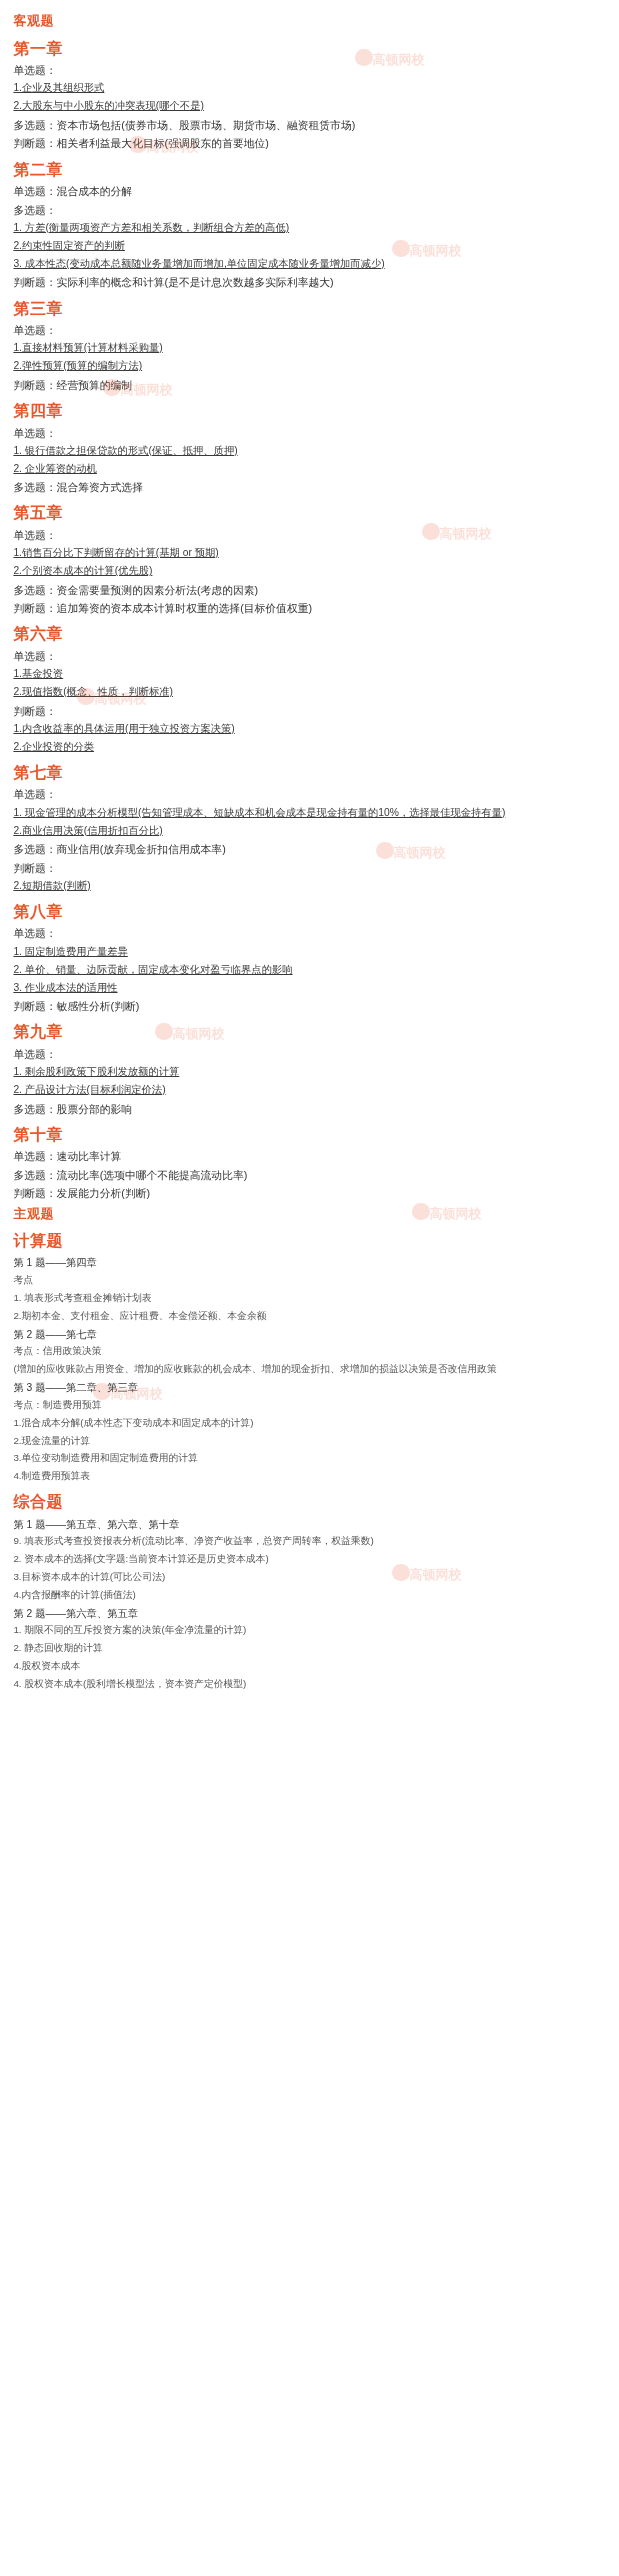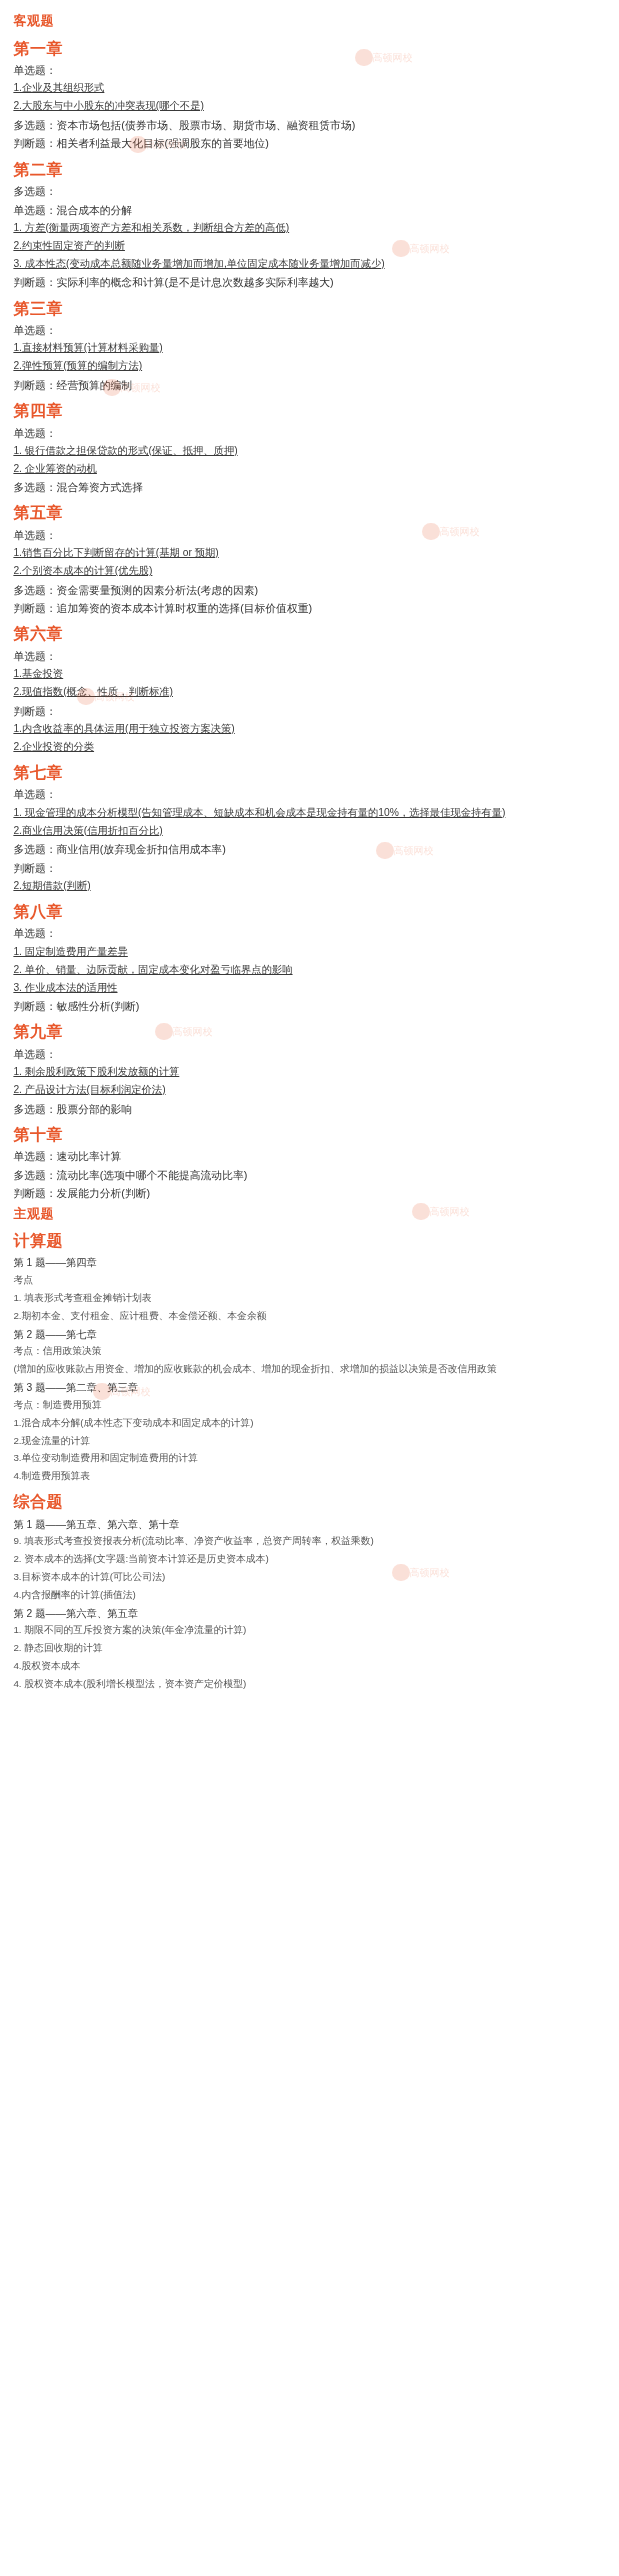--- a/index.html
+++ b/index.html
@@ -61,22 +61,22 @@
     pointer-events:none;
     user-select:none;
   }
   .wm .ring{
     position:absolute;left:0;top:17.5px;
     width:17.5px;height:17.5px;border-radius:50%;
     background:#e8582c;
   }
   .wm .txt{
     position:absolute;left:17.5px;top:19.6px;
-    font-size:10px;color:#e8582c;white-space:nowrap;
-    font-weight:normal;
+    font-size:13px;color:#e8582c;white-space:nowrap;
+    font-weight:bold;
   }
 </style>
 </head>
 <body>
 
 <div class="page">
 
   <div class="wm" style="left:355px;top:31px;">
       <div class="ring"></div>
       <div class="txt">高顿网校</div>
@@ -145,22 +145,22 @@
   <div class="section-title">客观题</div>
 
   <div id="objective-body">
       <div class="chapter">第一章</div>
       <div class="qtype">单选题：</div>
       <div class="line">1.企业及其组织形式</div>
       <div class="line">2.大股东与中小股东的冲突表现(哪个不是)</div>
       <div class="qtype">多选题：资本市场包括(债券市场、股票市场、期货市场、融资租赁市场)</div>
       <div class="qtype">判断题：相关者利益最大化目标(强调股东的首要地位)</div>
       <div class="chapter">第二章</div>
+      <div class="qtype">单选题：混合成本的分解</div>
       <div class="qtype">多选题：</div>
-      <div class="qtype">单选题：混合成本的分解</div>
       <div class="line">1. 方差(衡量两项资产方差和相关系数，判断组合方差的高低)</div>
       <div class="line">2.约束性固定资产的判断</div>
       <div class="line">3. 成本性态(变动成本总额随业务量增加而增加,单位固定成本随业务量增加而减少)</div>
       <div class="qtype">判断题：实际利率的概念和计算(是不是计息次数越多实际利率越大)</div>
       <div class="chapter">第三章</div>
       <div class="qtype">单选题：</div>
       <div class="line">1.直接材料预算(计算材料采购量)</div>
       <div class="line">2.弹性预算(预算的编制方法)</div>
       <div class="qtype">判断题：经营预算的编制</div>
       <div class="chapter">第四章</div>

